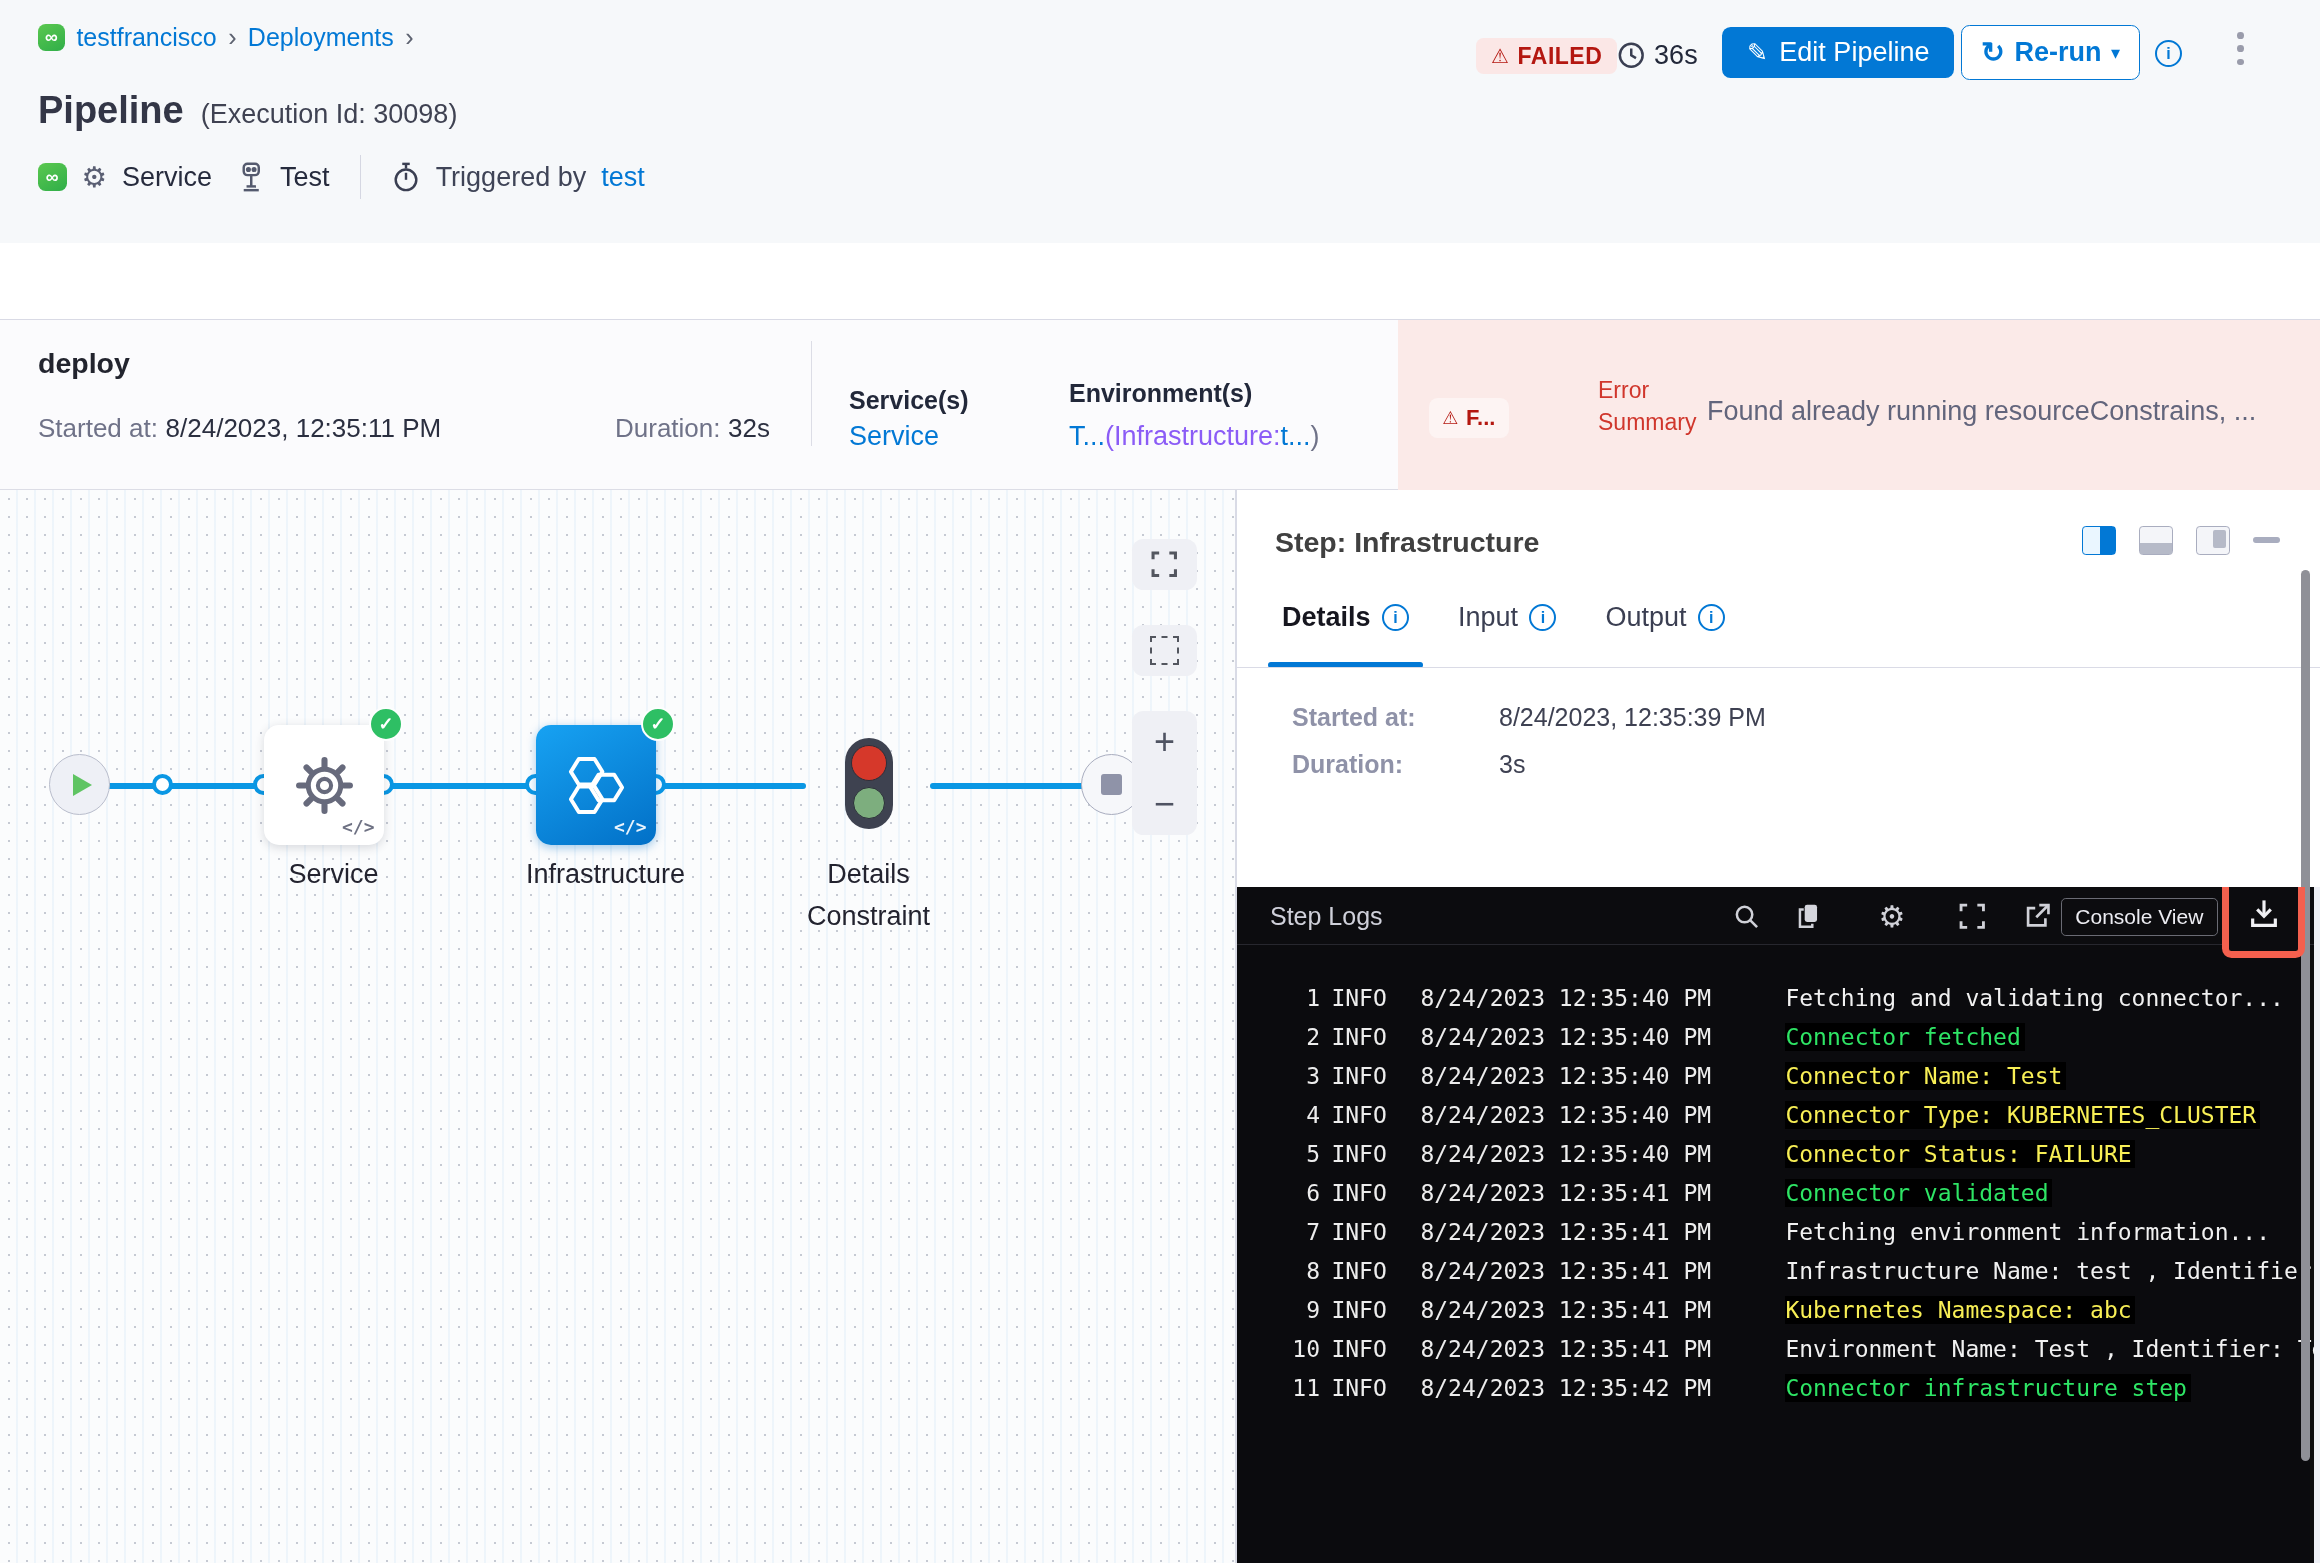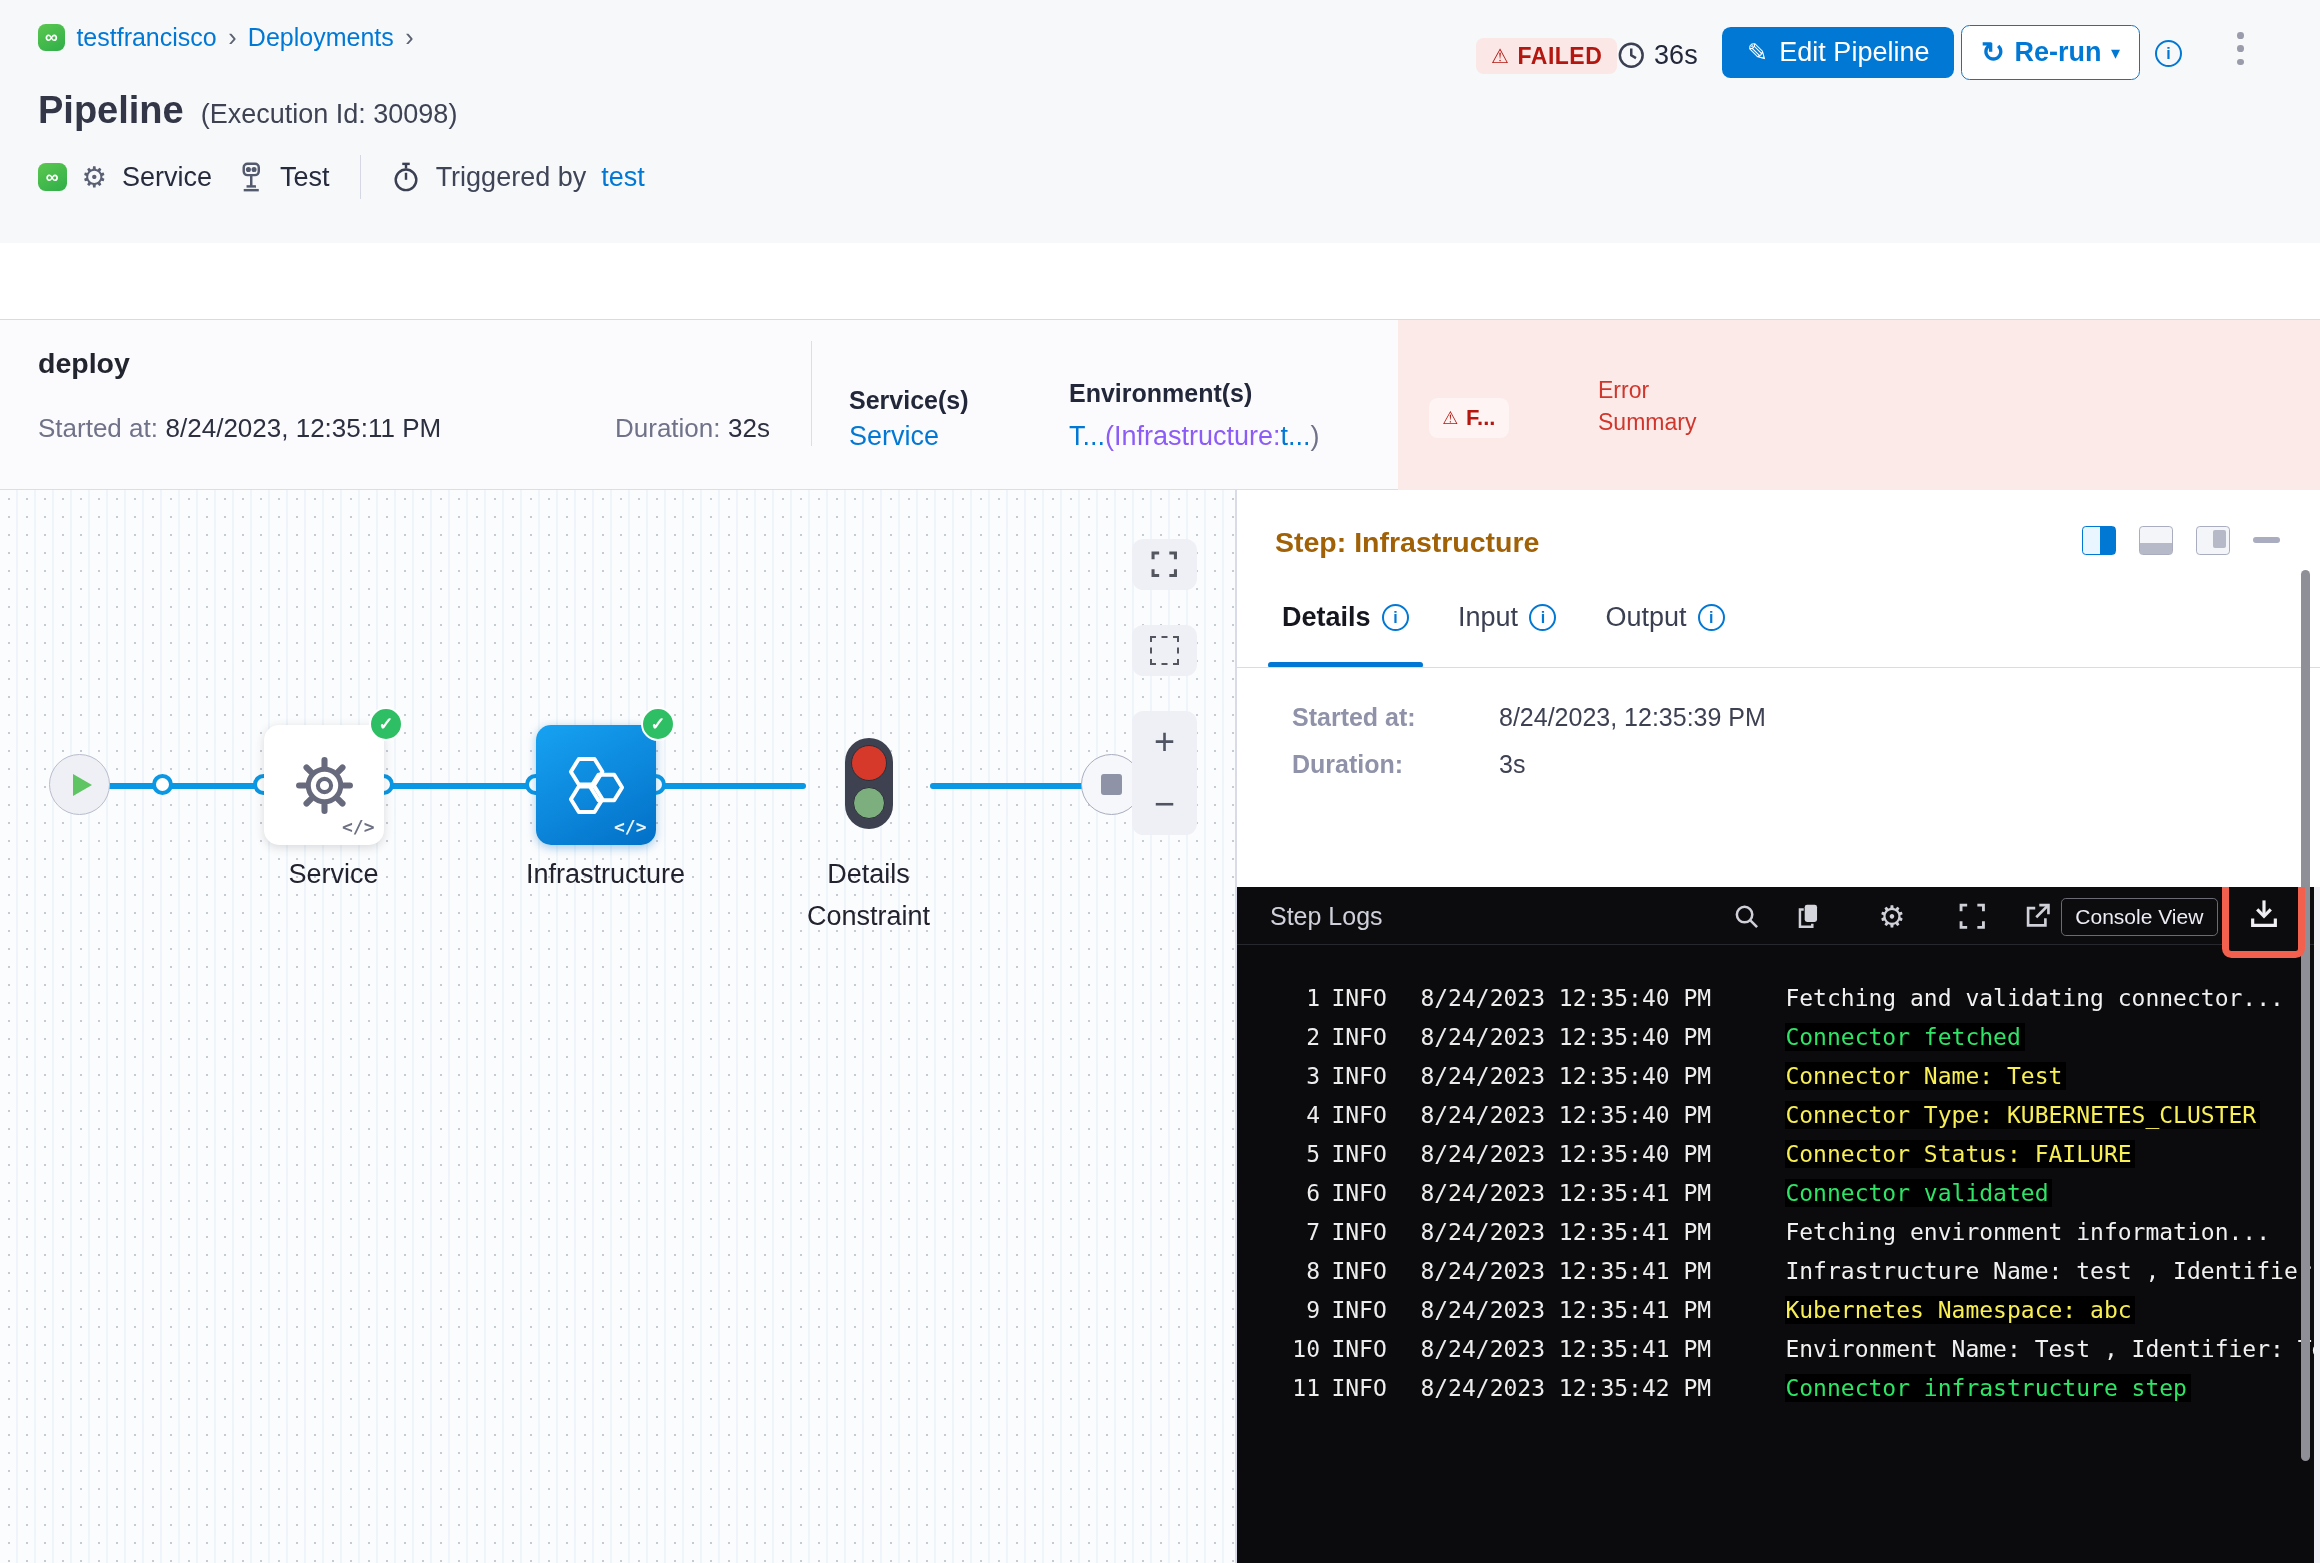--- a/index.html
+++ b/index.html
@@ -87,21 +87,21 @@
   .end-node{left:1081px;top:264px;width:59px;height:59px;border-radius:50%;background:#f6f7fa;border:1.9px solid #a9adbf;
             display:flex;align-items:center;justify-content:center;}
   .end-node .sq{width:21px;height:21px;background:#8f93a8;border-radius:2.9px;}
   .gbtn{left:1132px;width:65px;height:51px;border-radius:11.4px;background:#eff0f5;display:flex;align-items:center;justify-content:center;cursor:pointer;color:#53565f;}
   .zoomp{left:1132px;top:221px;width:65px;height:124px;border-radius:11.4px;background:#eff0f5;display:flex;flex-direction:column;align-items:center;justify-content:space-around;color:#4f5362;}
   .zoomp .z{font-size:36px;line-height:1;cursor:pointer;}
   .marq{width:25px;height:25px;border:2.4px dashed #53565f;position:relative;}
 
   
   .rpanel{left:1236px;top:490px;width:1084px;height:1074px;background:#fff;border-left:1px solid #d9dbe6;box-sizing:border-box;}
-  .rp-title{left:38px;top:36px;font-size:28.5px;font-weight:bold;color:#a16207;}
+  .rp-title{left:38px;top:36px;font-size:28.5px;font-weight:bold;color:#404040;}
   .layout-icons{left:845px;top:36px;gap:23px;}
   .lay{width:34px;height:28.5px;border:1.9px solid #a9adbf;border-radius:3.8px;background:#f4f5f9;position:relative;box-sizing:border-box;cursor:pointer;}
   .lay.active{border-color:#0278d5;background:#eaf6ff;}
   .lay.active .fillR{position:absolute;right:0;top:0;width:46%;height:100%;background:#0278d5;}
   .lay .fillB{position:absolute;left:0;bottom:0;width:100%;height:38%;background:#b6bac8;}
   .lay .fillIn{position:absolute;right:2.9px;top:2.9px;width:40%;height:70%;background:#b6bac8;border-radius:1.9px;}
   .mini-dash{width:27px;height:5.7px;border-radius:2.9px;background:#a9adbf;cursor:pointer;}
   .rp-tabs{left:45px;top:112px;gap:49px;}
   .rp-tab{gap:11.4px;display:flex;align-items:center;cursor:pointer;}
   .rp-tab .lbl{font-size:27px;color:#3b3f52;}
@@ -293,20 +293,21 @@
     <span class="link-blue">t...</span>
     <span style="color:#6f7288;">)</span>
   </div>
 
   <div class="abs flex err-chip">
     <span class="warn">⚠</span>
     <span class="txt">F...</span>
   </div>
   <span class="abs err-label" style="top:57px;">Error</span>
   <span class="abs err-label" style="top:89px;">Summary</span>
+  <span class="abs err-msg">Found already running resourceConstrains, ...</span>
 </div>
 
 <div class="abs graph">
   <div class="abs pipe-seg" style="left:100px;width:165px;"></div>
   <div class="abs pipe-seg" style="left:384px;width:152px;"></div>
   <div class="abs pipe-seg" style="left:656px;width:150px;"></div>
   <div class="abs pipe-seg" style="left:930px;width:173px;"></div>
 
   <div class="abs start-node">
       <span class="tri"></span>

